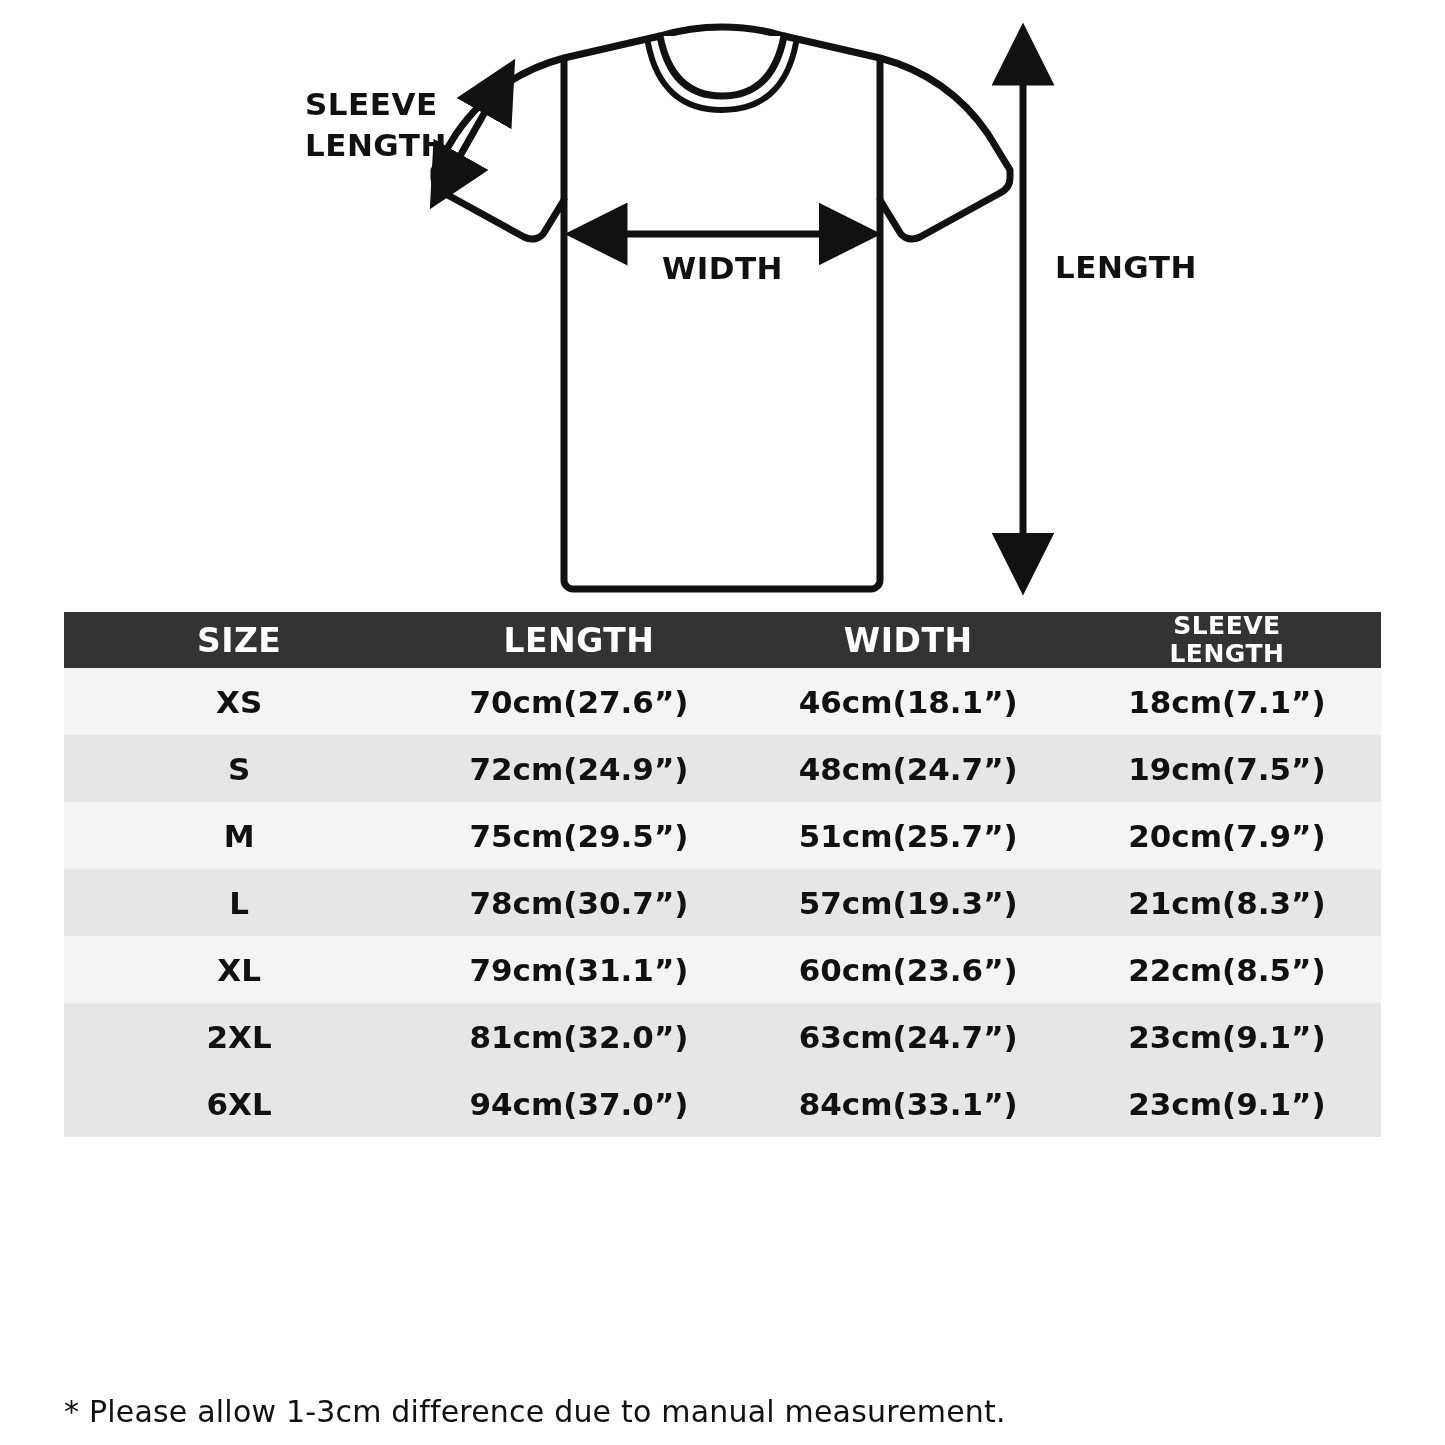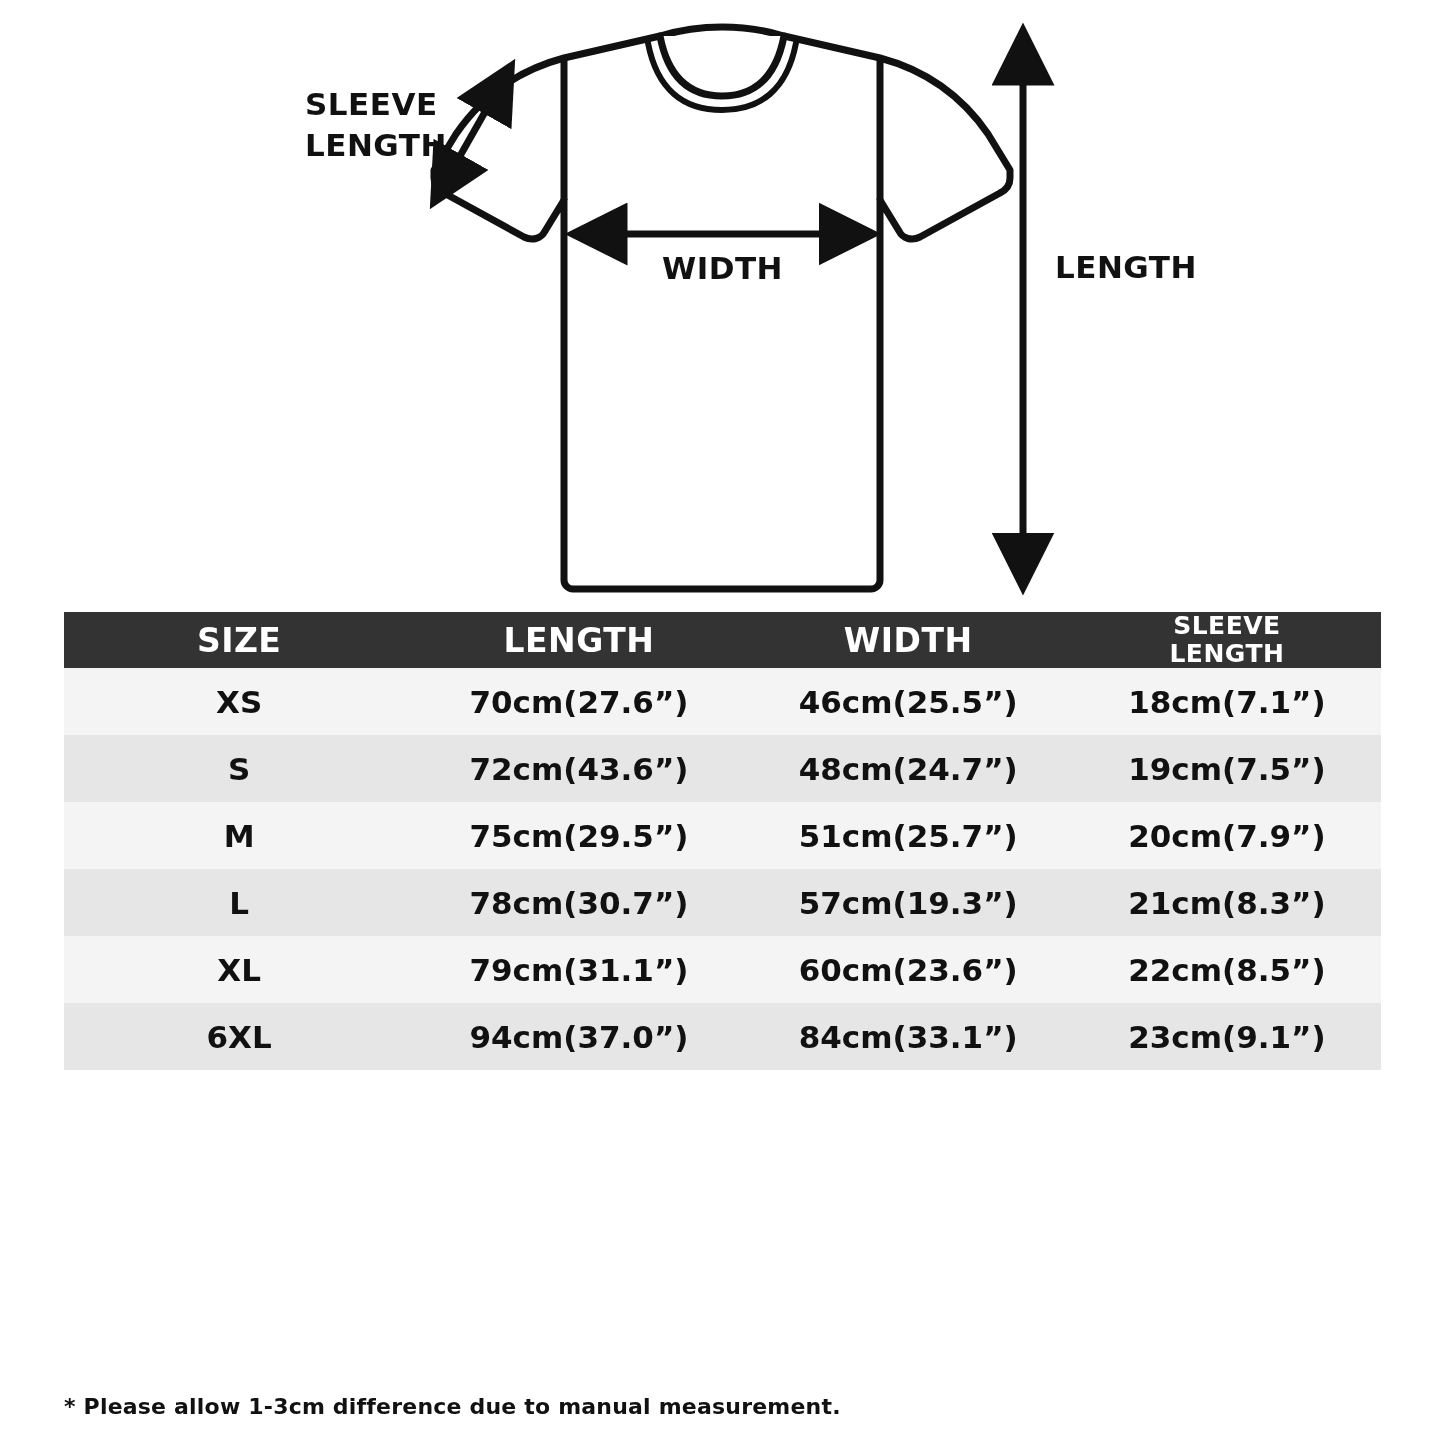--- a/index.html
+++ b/index.html
@@ -98,22 +98,22 @@
   }
   col.c-size   { width: 26.6%; }
   col.c-length { width: 25.0%; }
   col.c-width  { width: 25.0%; }
   col.c-sleeve { width: 23.4%; }
 
   #table-note {
     position: absolute;
     left: 64px;
     top: 1394px;
-    font-weight: bold;
-    font-size: 22px;
+    font-weight: normal;
+    font-size: 30px;
     color: #111111;
     letter-spacing: 0.2px;
     text-align: center;
   }
 </style>
 </head>
 <body>
 
 <div id="diagram-area">
 
@@ -202,26 +202,26 @@
         <th>WIDTH</th>
         <th class="sleeve-head">SLEEVE
 LENGTH</th>
       </tr>
     </thead>
     <tbody id="size-table-body">
 
     <tr class="odd">
           <td>XS</td>
           <td>70cm(27.6”)</td>
-          <td>46cm(25.5”)</td>
+          <td>46cm(18.1”)</td>
           <td>18cm(7.1”)</td>
         </tr>
         <tr class="even">
           <td>S</td>
-          <td>72cm(43.6”)</td>
+          <td>72cm(24.9”)</td>
           <td>48cm(24.7”)</td>
           <td>19cm(7.5”)</td>
         </tr>
         <tr class="odd">
           <td>M</td>
           <td>75cm(29.5”)</td>
           <td>51cm(25.7”)</td>
           <td>20cm(7.9”)</td>
         </tr>
         <tr class="even">
@@ -230,20 +230,26 @@
           <td>57cm(19.3”)</td>
           <td>21cm(8.3”)</td>
         </tr>
         <tr class="odd">
           <td>XL</td>
           <td>79cm(31.1”)</td>
           <td>60cm(23.6”)</td>
           <td>22cm(8.5”)</td>
         </tr>
         <tr class="even">
+          <td>2XL</td>
+          <td>81cm(32.0”)</td>
+          <td>63cm(24.7”)</td>
+          <td>23cm(9.1”)</td>
+        </tr>
+        <tr class="even">
           <td>6XL</td>
           <td>94cm(37.0”)</td>
           <td>84cm(33.1”)</td>
           <td>23cm(9.1”)</td>
         </tr>
       </tbody>
   </table>
 </div>
 
 <div id="table-note">* Please allow 1-3cm difference due to manual measurement.</div>

